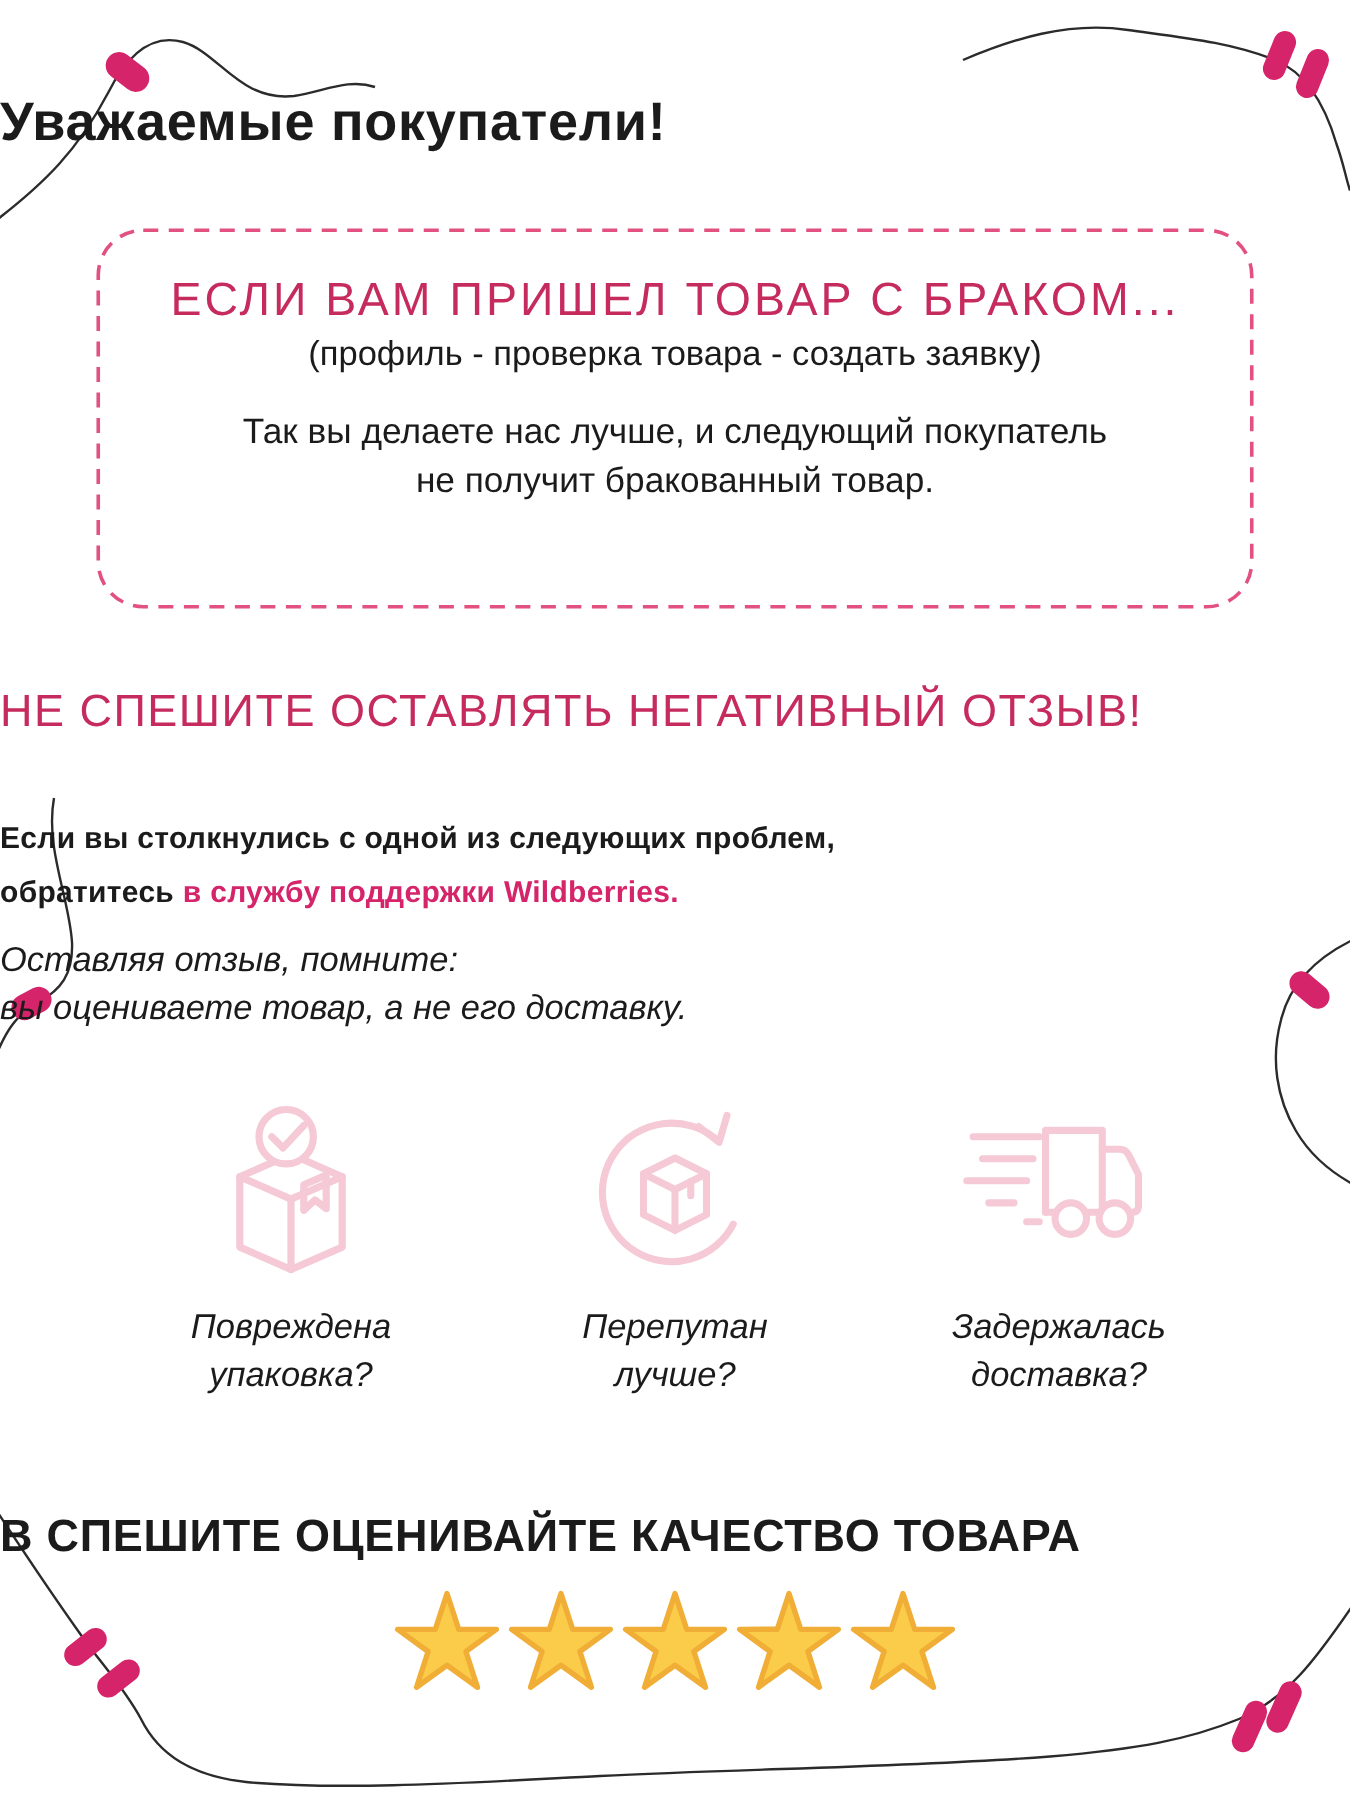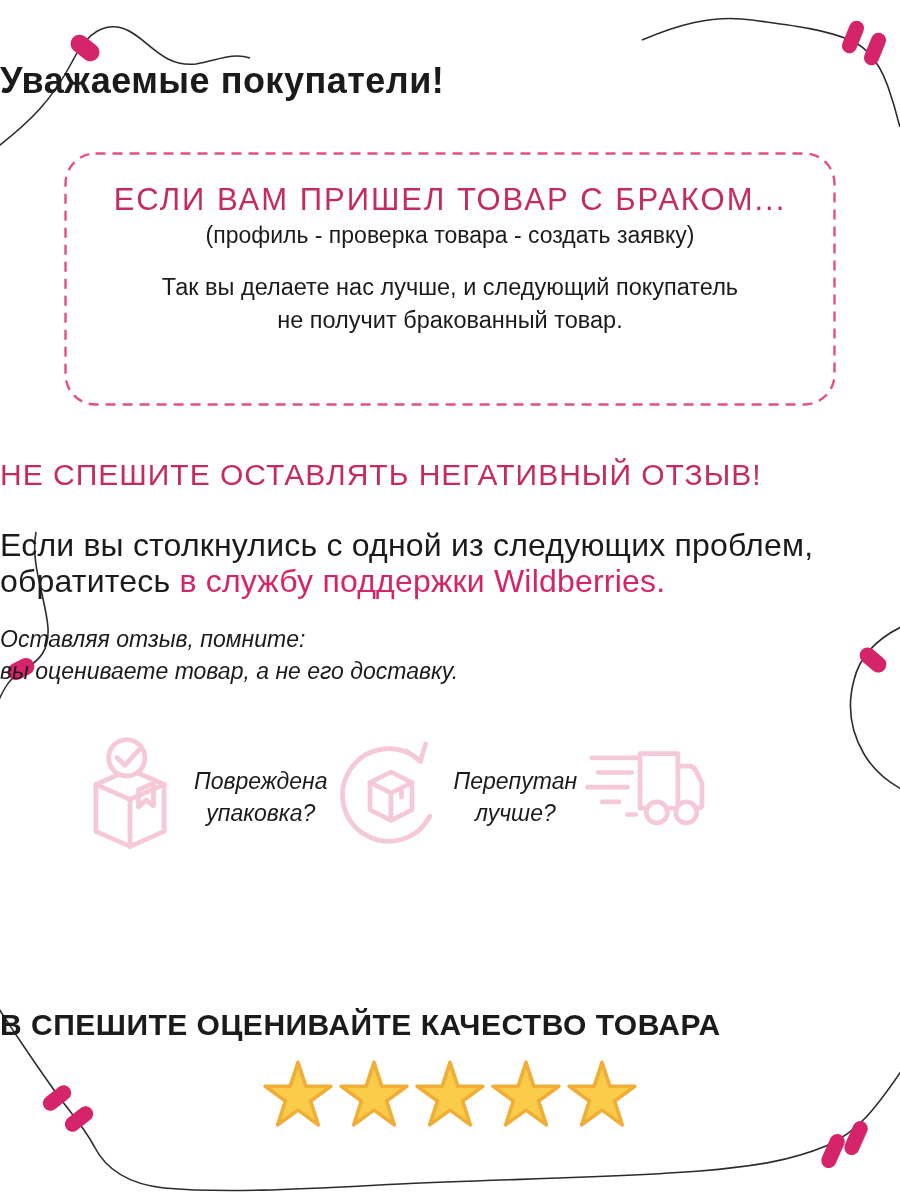--- a/index.html
+++ b/index.html
@@ -21,26 +21,26 @@
   .title{top:60px;font-size:36px;font-weight:700;letter-spacing:.5px;}
   
   .defect-box{position:absolute;left:64px;top:152px;width:772px;height:254px;text-align:center;}
   .defect-box .dash-svg{position:absolute;inset:0;}
   .db-heading{position:relative;margin-top:30px;font-size:31px;letter-spacing:2px;color:var(--accent-pink);font-weight:400;}
   .db-bold{position:relative;margin-top:30px;font-size:23px;font-weight:700;letter-spacing:.2px;}
   .db-steps{position:relative;margin-top:4px;font-size:23px;}
   .db-note{position:relative;margin-top:22px;font-size:23.5px;line-height:33px;}
   
   .section-heading{top:458px;font-size:30px;letter-spacing:1px;color:var(--accent-pink);font-weight:400;}
-  .body-bold{top:527px;font-size:32px;font-weight:400;line-height:36px;letter-spacing:.2px;}
+  .body-bold{top:541px;font-size:20px;font-weight:700;line-height:36px;letter-spacing:.2px;}
   .body-bold .pink{color:var(--bright-pink);}
   .reminder{top:623px;font-size:23px;font-style:italic;line-height:32px;}
   
   .problems-row{position:absolute;top:726px;left:66px;right:66px;display:flex;}
-  .problem{flex:1;display:flex;flex-direction:row;align-items:center;}
+  .problem{flex:1;display:flex;flex-direction:column;align-items:center;}
   .icon-wrap{height:134px;display:flex;align-items:center;justify-content:center;}
   .icon-svg{stroke:var(--light-pink);fill:none;stroke-width:4.5;stroke-linecap:round;stroke-linejoin:round;}
   .problem-label{margin-top:8px;font-size:23px;font-style:italic;line-height:32px;text-align:center;}
   
   .footer-heading{top:1008px;font-size:30px;font-weight:700;letter-spacing:.5px;}
   .stars-row{top:1058px;display:flex;justify-content:center;gap:4px;}
   .star{width:72px;height:72px;}
   .star path{fill:var(--star-fill);stroke:var(--star-stroke);stroke-width:5;stroke-linejoin:round;}
 </style>
 </head>
@@ -132,20 +132,24 @@
         <path d="M16,30 H48"></path>
         <path d="M6,44 H44"></path>
         <path d="M20,58 H36"></path>
         <path d="M56,64 L56,12 L92,12 L92,64"></path>
         <path d="M92,24 L103,24 Q107,24 109,28 L115,40 L115,60 Q115,64 111,64 L56,64"></path>
         <path d="M44,70 H52"></path>
         <circle cx="72" cy="68" r="10" fill="#fff"></circle>
         <circle cx="100" cy="68" r="10" fill="#fff"></circle>
       </svg>
     </div>
+    <div class="problem-label">
+      <div>Задержалась</div>
+      <div>доставка?</div>
+    </div>
   </div>
 
 </div>
 
 <div class="abs footer-heading">В СПЕШИТЕ ОЦЕНИВАЙТЕ КАЧЕСТВО ТОВАРА</div>
 <div class="abs stars-row">
     <svg class="star" viewBox="0 0 100 100">
       <path d="M50,6 L60.8,39.1 L95.7,39.2 L67.5,59.7 L78.2,92.8 L50,72.4 L21.8,92.8 L32.5,59.7 L4.3,39.2 L39.2,39.1 Z"></path>
     </svg>
     <svg class="star" viewBox="0 0 100 100">

